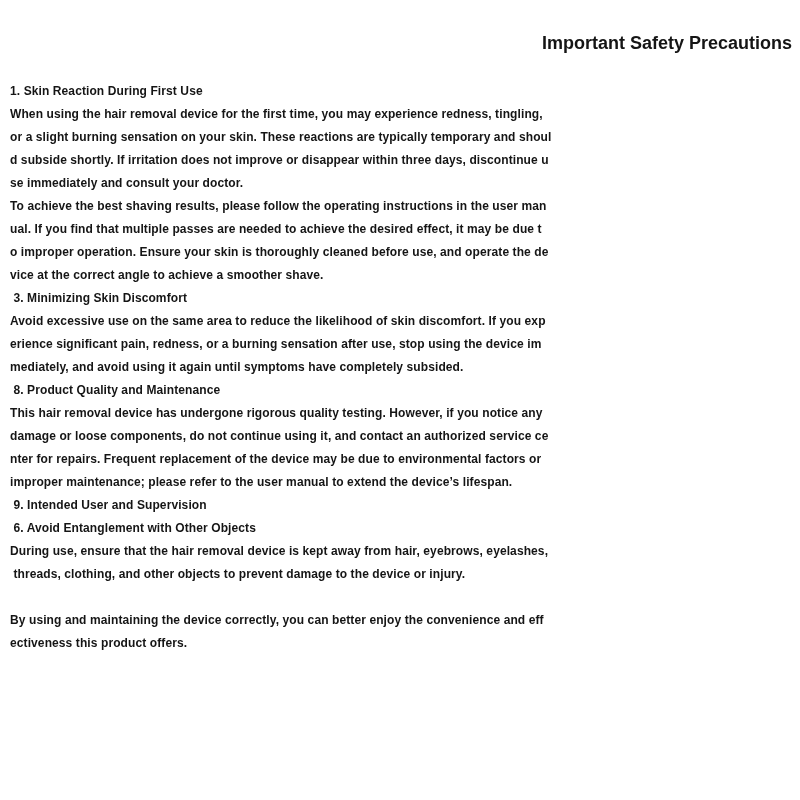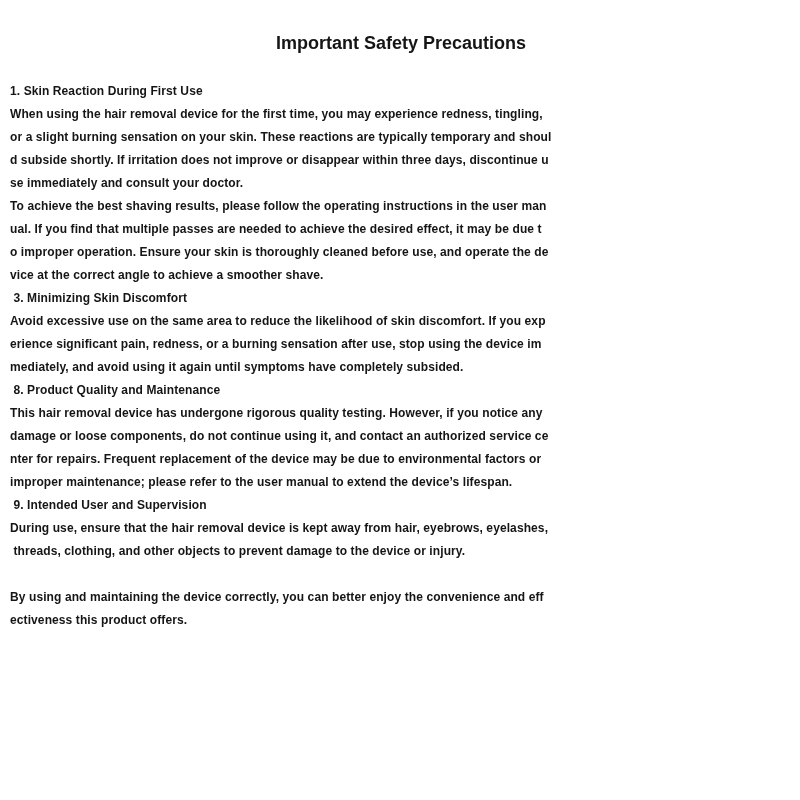--- a/index.html
+++ b/index.html
@@ -16,21 +16,21 @@
     -webkit-font-smoothing: antialiased;
   }
   .page {
     box-sizing: border-box;
     width: 800px;
     height: 800px;
     padding: 32px 8px 0 10px;
     background: #ffffff;
   }
   .doc-title {
-    text-align: center;
+    text-align: right;
     font-size: 18px;
     font-weight: 600;
     line-height: 23px;
     margin: 0 0 25px 0;
     white-space: pre;
   }
   .content {
     font-size: 12px;
     font-weight: 600;
     line-height: 23px;
@@ -82,20 +82,21 @@
 damage or loose components, do not continue using it, and contact an authorized service ce
 nter for repairs. Frequent replacement of the device may be due to environmental factors or
 improper maintenance; please refer to the user manual to extend the device’s lifespan.</p>
     </div>
 
     <div>
       <p class="section-heading"> 9. Intended User and Supervision</p>
     </div>
 
     <div>
+      <p class="section-heading"> 6. Avoid Entanglement with Other Objects</p>
       <p class="section-body">During use, ensure that the hair removal device is kept away from hair, eyebrows, eyelashes,
  threads, clothing, and other objects to prevent damage to the device or injury.</p>
     </div>
 
     <p class="closing">By using and maintaining the device correctly, you can better enjoy the convenience and eff
 ectiveness this product offers.</p>
   </div>
 </div>
 
 </body></html>

